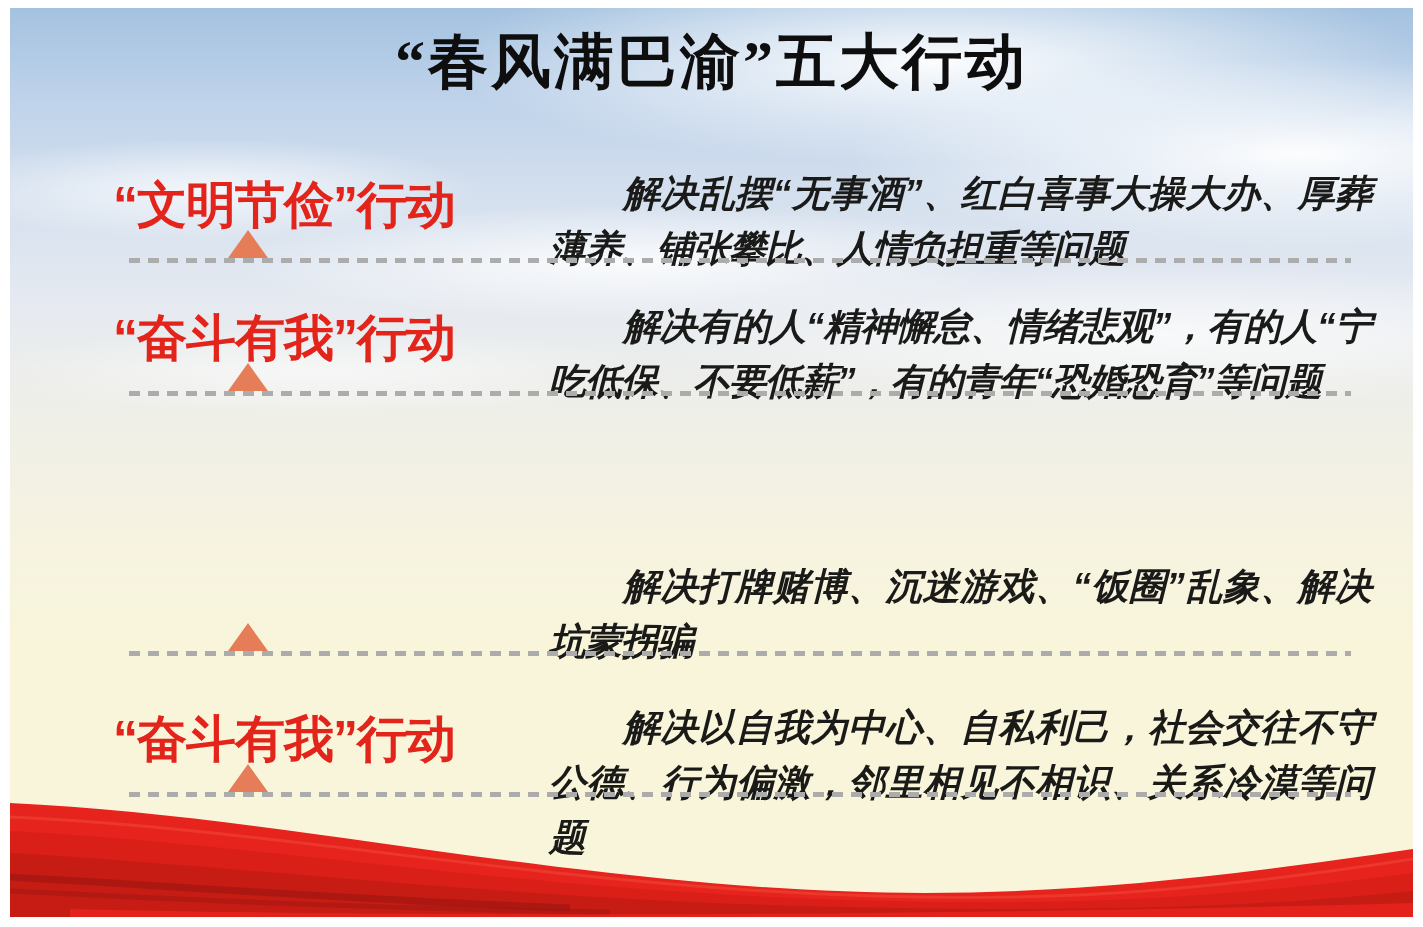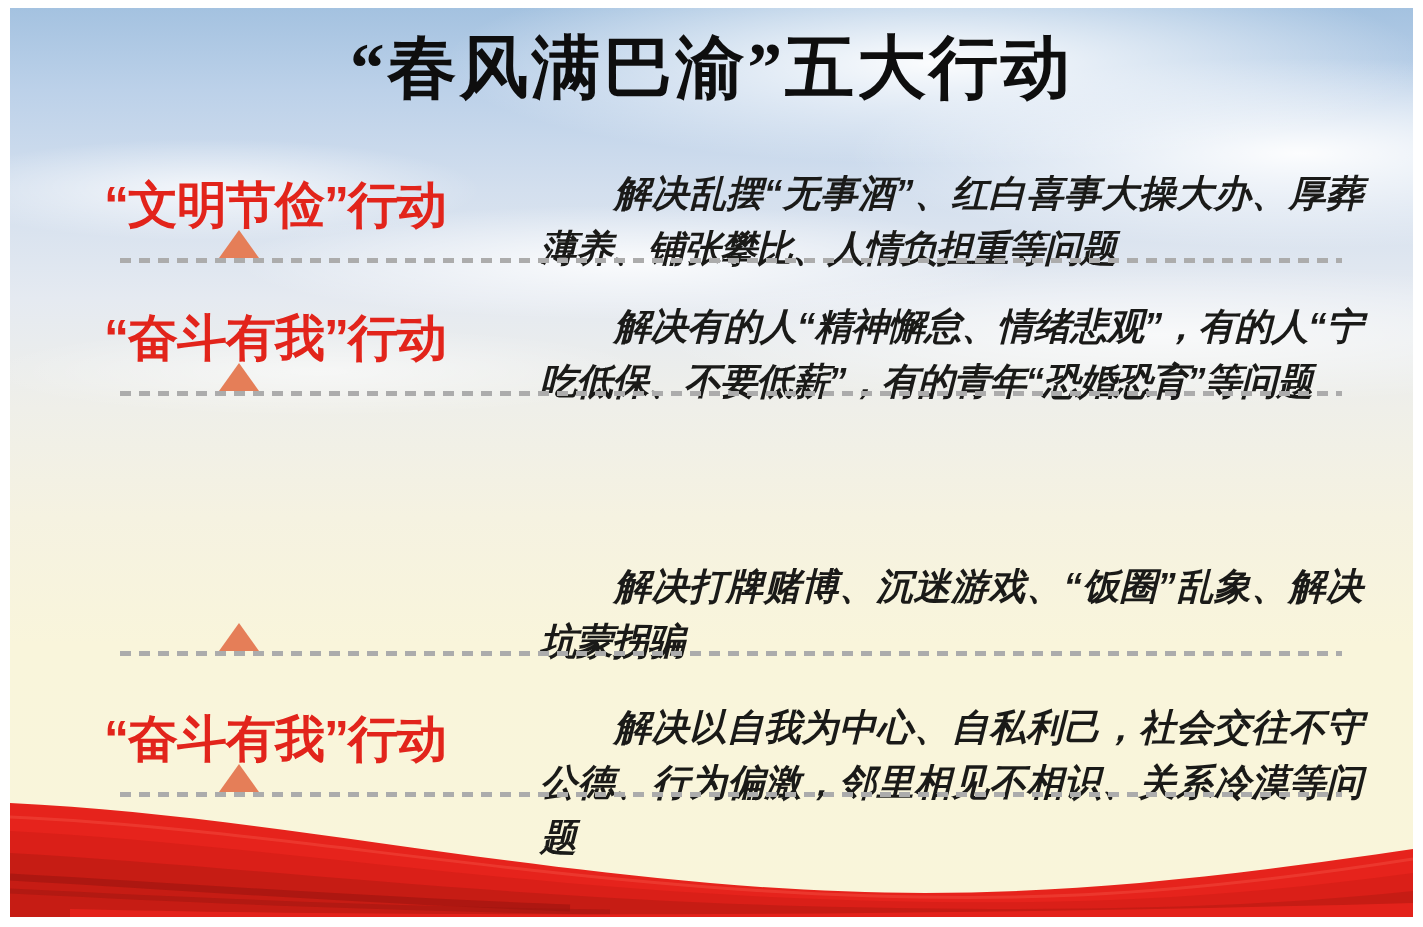--- a/index.html
+++ b/index.html
@@ -26,24 +26,24 @@
       radial-gradient(ellipse 34% 7%  at 22% 40%, rgba(255,255,255,0.55) 0%, rgba(255,255,255,0) 70%),
       linear-gradient(180deg,
         #a4c2e0 0%, #bcd1e9 9%, #d3dfee 20%, #e5eaf1 32%,
         #efefe9 44%, #f5f2e1 56%, #f9f5db 70%, #f9f5da 100%);
   }
   .title{
     position:absolute;left:0;top:14px;width:100%;
     text-align:center;
     font-family:"Liberation Serif","DejaVu Serif",serif;
     font-weight:900;
-    font-size:69px;letter-spacing:3px;
+    font-size:60px;letter-spacing:3px;
     color:#0e0e0e;margin:0;
   }
-  .row{position:absolute;left:8px;width:1128px;height:125px;}
+  .row{position:absolute;left:17px;width:1128px;height:125px;}
   .r0{top:130px}.r1{top:263px}.r2{top:392px}.r3{top:523px}.r4{top:664px}
   .action-label{
     position:absolute;left:86px;top:34px;
     font-size:50px;font-weight:bold;letter-spacing:-1px;
     color:#e2241b;white-space:nowrap;
   }
   .triangle{
     position:absolute;left:201px;bottom:5px;
     width:0;height:0;
     border-left:20px solid transparent;

